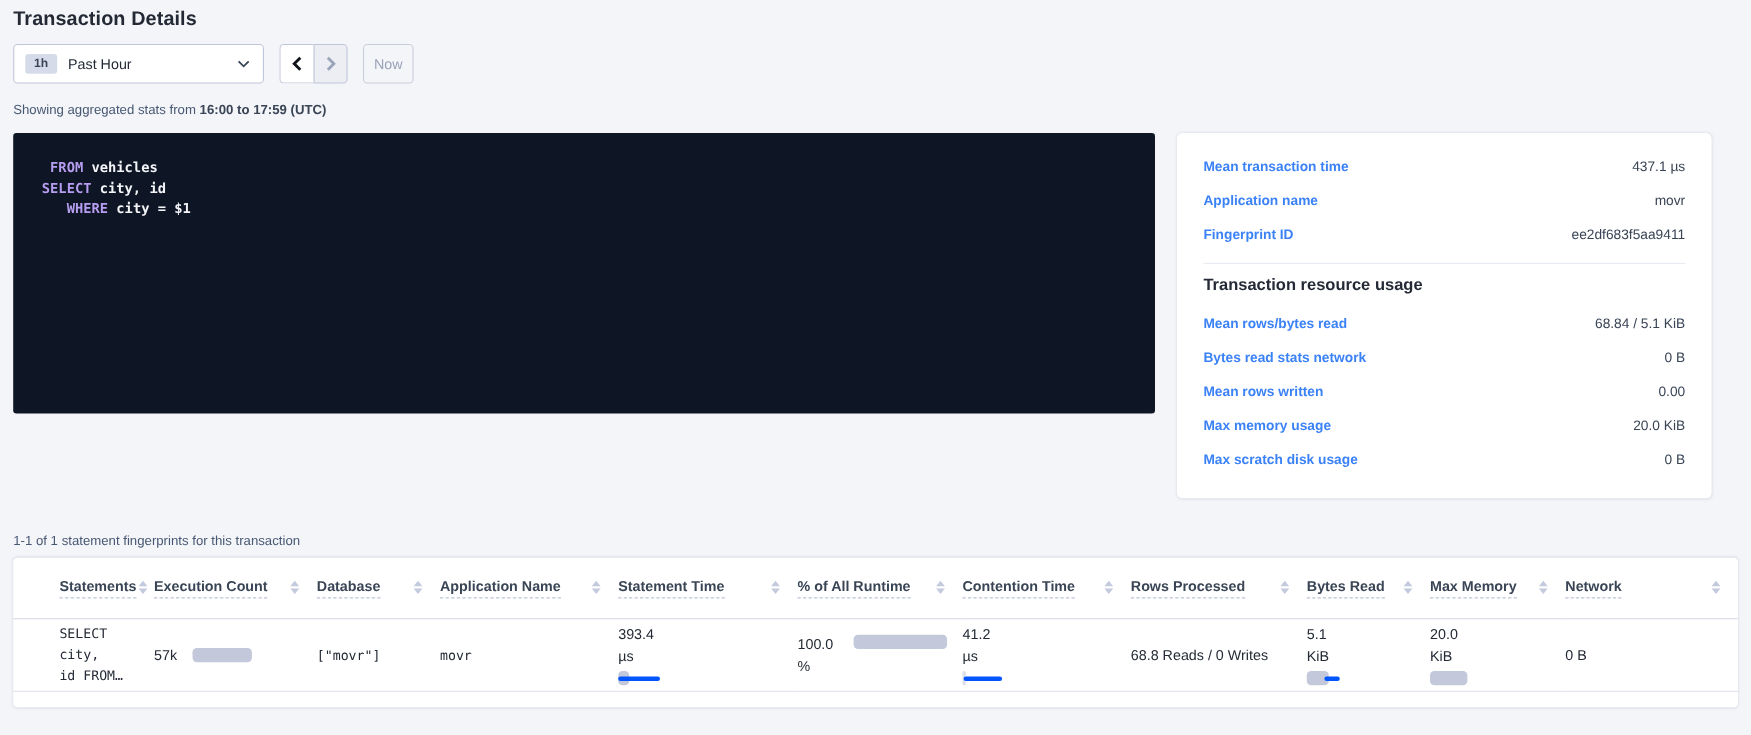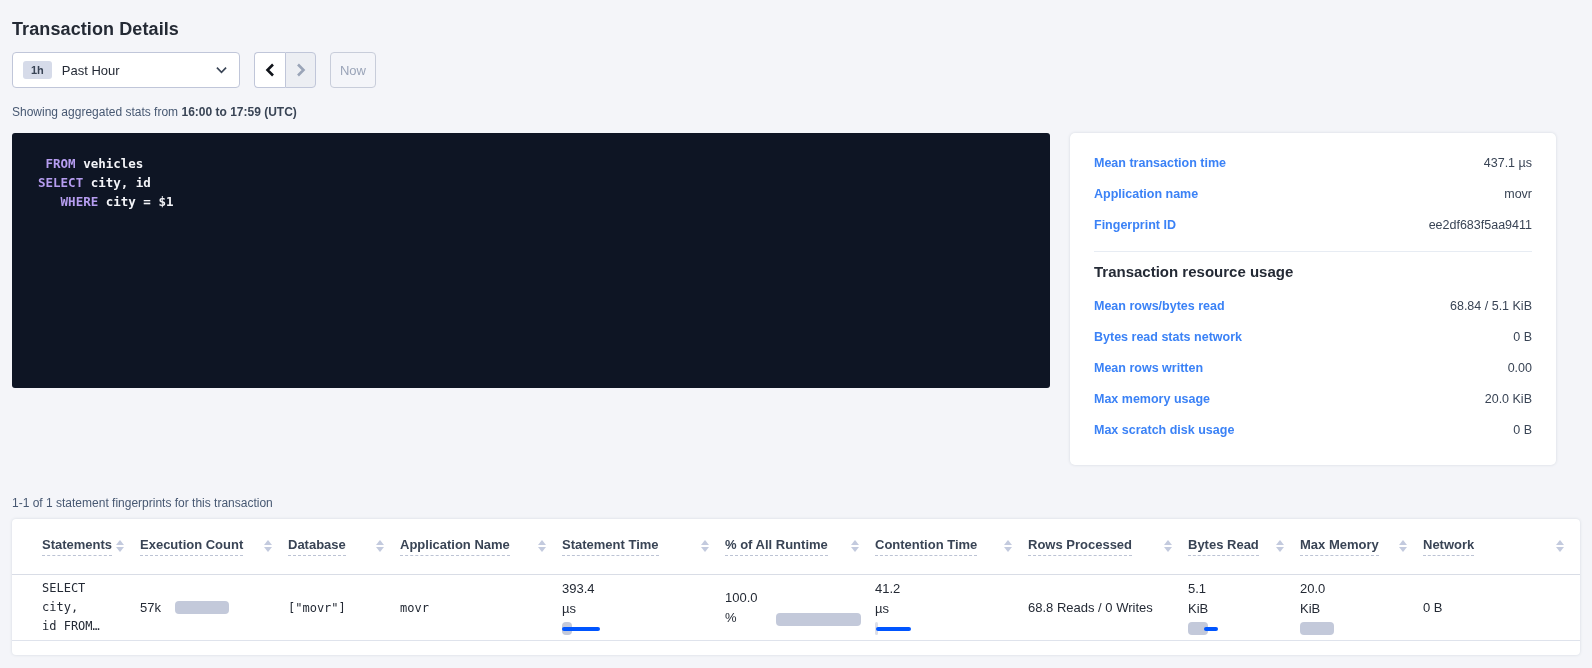--- a/index.html
+++ b/index.html
@@ -2,21 +2,21 @@
 <html><head>
 <meta charset="utf-8">
 <style>
   * { box-sizing: border-box; margin: 0; padding: 0; }
   html, body { width: 1592px; height: 668px; overflow: hidden; }
   body {
     background: #f4f5f9;
     font-family: "Liberation Sans", sans-serif;
     color: #394455;
   }
-  .page { padding: 5px 12px 0 12px; width: 1592px; margin-top: 12px; }
+  .page { padding: 5px 12px 0 12px; width: 1592px; }
 
   
   .page-title {
     font-size: 18px; font-weight: bold; color: #242a35;
     letter-spacing: 0.1px; margin-top: 2px;
   }
   .controls-row { display: flex; align-items: center; margin-top: 12px; height: 36px; }
   .time-picker {
     width: 228px; height: 36px; background: #ffffff;
     border: 1px solid #c0c6d9; border-radius: 4px;
@@ -82,32 +82,32 @@
   thead th { height: 55px; border-bottom: 1px solid #d9dde6; padding-right: 14px; }
   .th-inner { display: flex; align-items: center; justify-content: space-between; }
   .col-title {
     font-size: 13px; font-weight: bold; color: #394455;
     border-bottom: 1px dashed #bcc3d4; padding-bottom: 3px; white-space: nowrap; cursor: pointer;
   }
   .sort { display: flex; flex-direction: column; gap: 2px; cursor: pointer; padding: 2px; }
   .sort .up { width: 0; height: 0; border-left: 4px solid transparent; border-right: 4px solid transparent; border-bottom: 5px solid #c3cade; }
   .sort .dn { width: 0; height: 0; border-left: 4px solid transparent; border-right: 4px solid transparent; border-top: 5px solid #c3cade; }
   tbody td { height: 66px; border-bottom: 1px solid #dfe3ec; padding-right: 14px; font-size: 13px; color: #242a35; }
-  td.first, th.first { padding-left: 30px; }
+  td.first, th.first { padding-left: 42px; }
   .mono { font-family: "DejaVu Sans Mono", "Liberation Mono", monospace; font-size: 12px; }
   .stmt-cell { line-height: 19px; cursor: pointer; }
   .inline-bar-cell { display: flex; align-items: center; gap: 14px; }
   .bar-gray { background: #c3c9da; border-radius: 4px; height: 13px; }
   .num-stack .num { font-size: 13px; line-height: 17px; }
   .num-stack .unit { font-size: 13px; line-height: 17px; margin-top: 3px; }
   .minibar { position: relative; height: 13px; margin-top: 5px; }
   .minibar .blob { position: absolute; top: 0; height: 13px; background: #c3c9da; border-radius: 4px; }
   .minibar .tick { position: absolute; top: 0; width: 3px; height: 13px; background: #dcdfe9; border-radius: 2px; }
   .minibar .line { position: absolute; top: 5px; height: 4px; background: #0055ff; border-radius: 2px; }
-  .pct-cell { display: flex; align-items: flex-end; gap: 18px; }
+  .pct-cell { display: flex; align-items: flex-start; gap: 18px; }
 </style>
 </head>
 <body>
 
 <div class="page">
 
   <h1 class="page-title">Transaction Details</h1>
 
   <div class="controls-row">
     <div class="time-picker">

